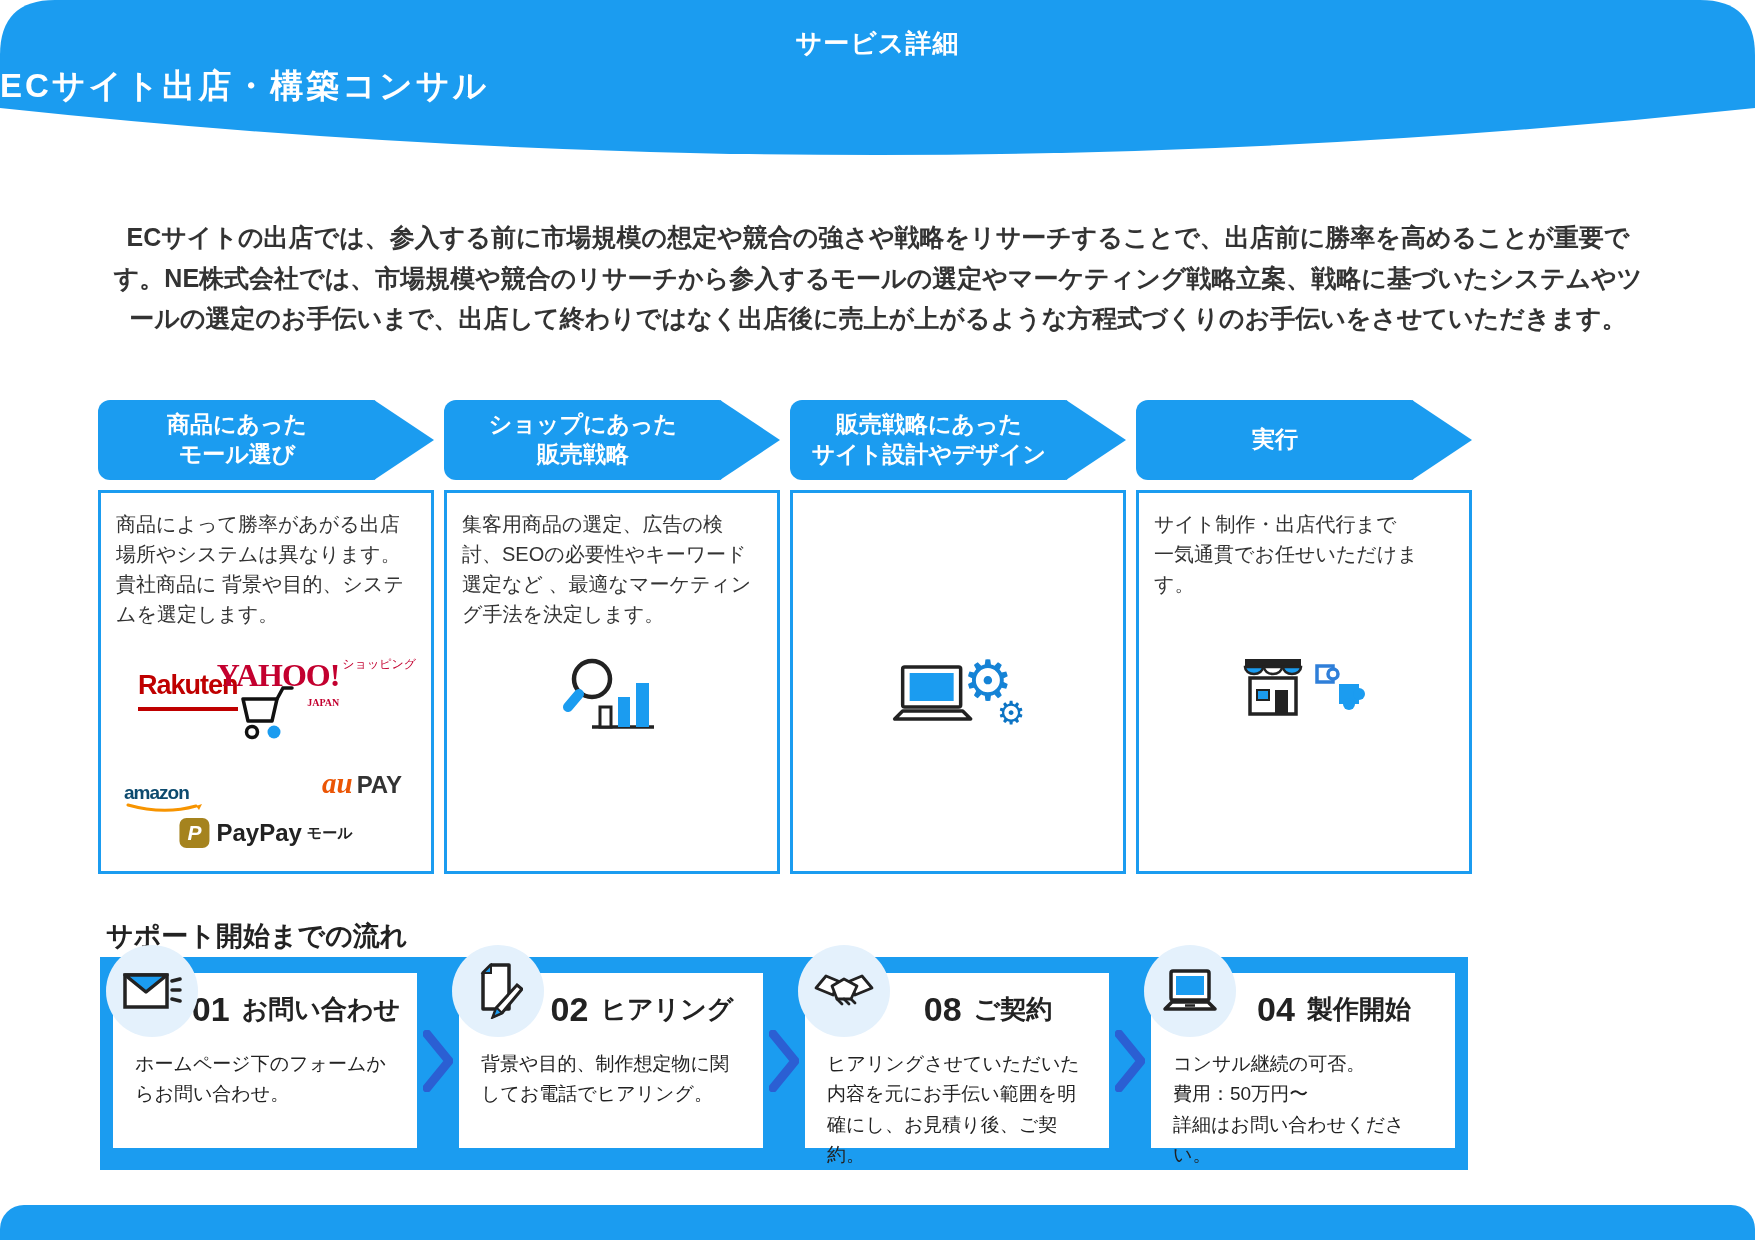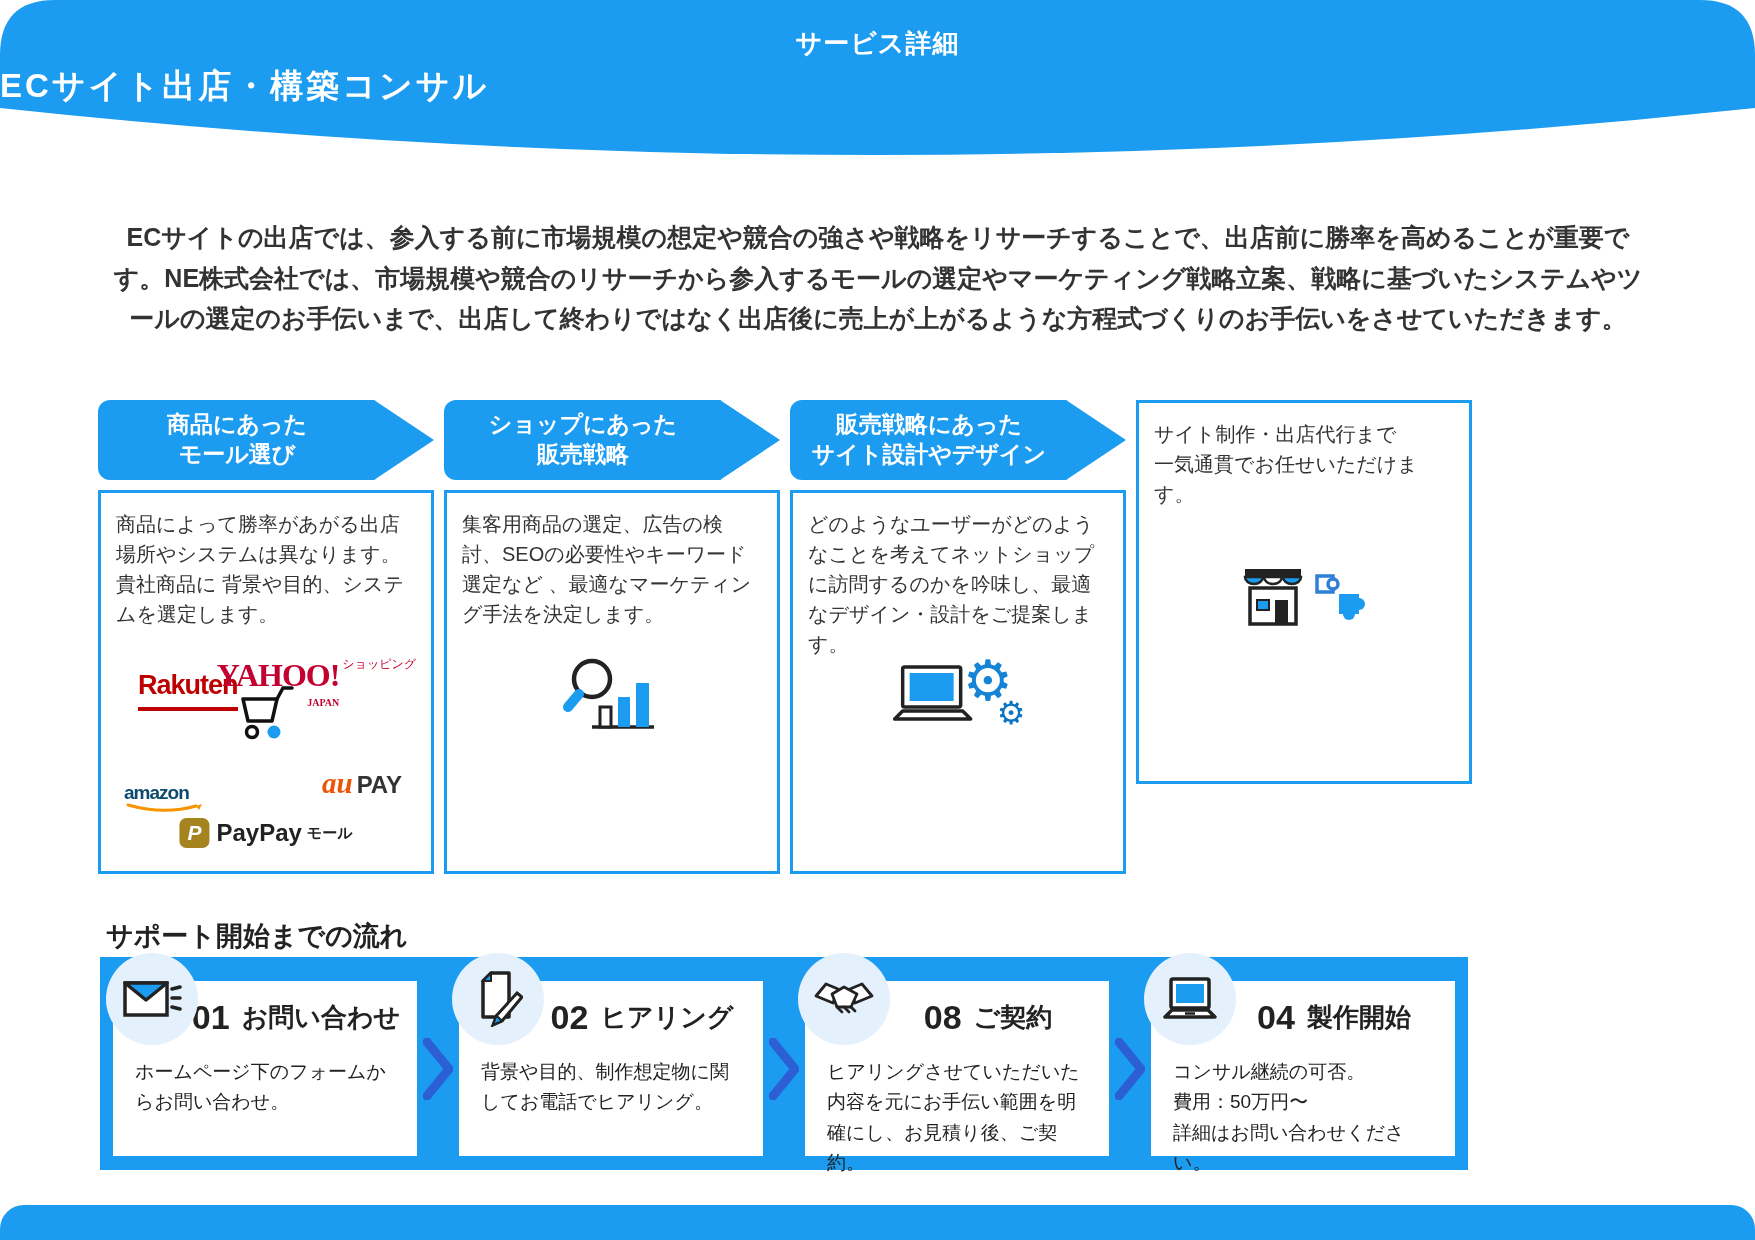--- a/index.html
+++ b/index.html
@@ -54,21 +54,21 @@
     border-radius:7px;background:#A5831E;color:#fff;font-weight:bold;font-size:21px;font-style:italic;}
   .pp-text{font-weight:bold;font-size:24px;color:#222;margin-left:7px;}
   .pp-suffix{font-size:15px;color:#222;margin-left:5px;font-weight:bold;text-align:right;}
 
   .box-icon{position:absolute;left:50%;top:160px;transform:translateX(-50%);}
   .gear-glyph{color:#1583D6;line-height:1;display:inline-block;}
 
   
   .flow-heading{position:absolute;top:918px;left:106px;font-size:27px;font-weight:bold;color:#222;}
   .band{position:absolute;top:957px;left:100px;width:1368px;height:213px;background:#1B9CF0;}
-  .band-inner{display:flex;height:100%;box-sizing:border-box;padding:16px 13px 22px;position:relative;margin-top:8px;}
+  .band-inner{display:flex;height:100%;box-sizing:border-box;padding:16px 13px 22px;position:relative;}
   .step-card{flex:1;background:#fff;position:relative;min-width:0;}
   .step-circle{position:absolute;left:-7px;top:-28px;width:92px;height:92px;border-radius:50%;
     background:#E4F1FC;display:flex;align-items:center;justify-content:center;z-index:2;}
   .step-head{height:72px;display:flex;align-items:center;justify-content:center;padding-left:62px;}
   .step-num{font-size:34px;font-weight:bold;color:#222;margin-right:12px;}
   .step-name{font-size:26px;font-weight:bold;color:#222;}
   .step-body{margin:4px 16px 0 22px;font-size:19px;line-height:1.6;color:#222;}
   .chev{flex:none;width:42px;display:flex;align-items:center;justify-content:center;}
 
   
@@ -155,36 +155,39 @@
     </div>
   </div>
 
   <div class="col">
     <div class="arrow">
       <div class="arrow-body pre">販売戦略にあった
 サイト設計やデザイン</div>
       <div class="arrow-tip"></div>
     </div>
     <div class="pbox">
-      <div>どのようなユーザーがどのようなことを考えてネットショップに訪問するのかを吟味し、最適なデザイン・設計をご提案します。</div>
       <div class="box-icon" style="display:flex;align-items:flex-end;">
         <svg width="86" height="66" viewBox="0 0 86 66">
           <rect x="12" y="4" width="58" height="40" rx="2" fill="#fff" stroke="#222" stroke-width="3.5"></rect>
           <rect x="19" y="10" width="44" height="28" fill="#1B9CF0"></rect>
           <path d="M4 56 L80 56 L72 48 L12 48 Z" fill="#fff" stroke="#222" stroke-width="3.5" stroke-linejoin="round"></path>
         </svg>
         <span style="margin-left:-14px;display:inline-flex;flex-direction:column;align-items:flex-start;">
           <span class="gear-glyph" style="font-size:56px;">⚙</span>
           <span class="gear-glyph" style="font-size:32px;margin:-12px 0 0 34px;color:#0C74C4;">⚙</span>
         </span>
       </div>
     </div>
   </div>
 
   <div class="col">
+    <div class="arrow">
+      <div class="arrow-body pre">実行</div>
+      <div class="arrow-tip"></div>
+    </div>
     <div class="pbox">
       <div class="pre">サイト制作・出店代行まで
 一気通貫でお任せいただけます。</div>
       <div class="box-icon" style="display:flex;align-items:center;">
         <svg width="72" height="66" viewBox="0 0 72 66">
           <rect x="8" y="6" width="56" height="8" fill="#222"></rect>
           <path d="M8 14 a9 7 0 0 0 18 0 z" fill="#1B9CF0" stroke="#222" stroke-width="2.5"></path>
           <path d="M27 14 a9 7 0 0 0 18 0 z" fill="#fff" stroke="#222" stroke-width="2.5"></path>
           <path d="M46 14 a9 7 0 0 0 18 0 z" fill="#1B9CF0" stroke="#222" stroke-width="2.5"></path>
           <rect x="13" y="25" width="46" height="36" fill="#fff" stroke="#222" stroke-width="3.5"></rect>

